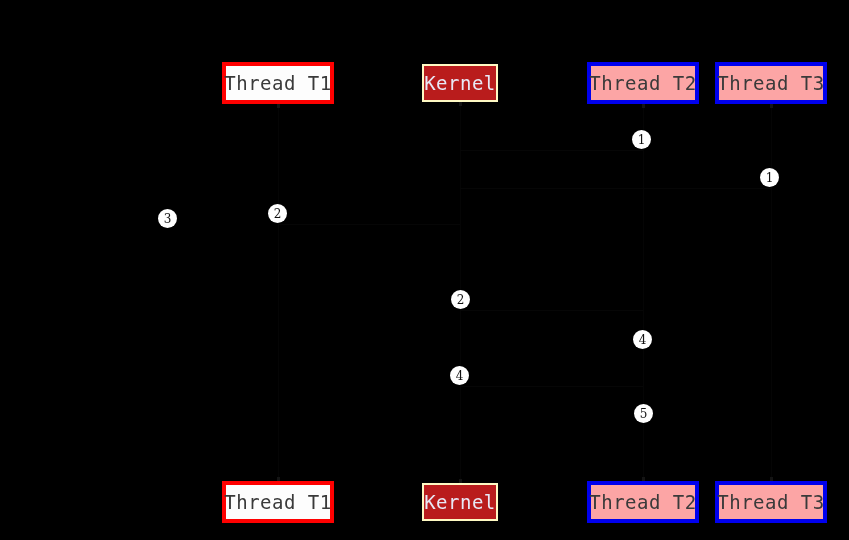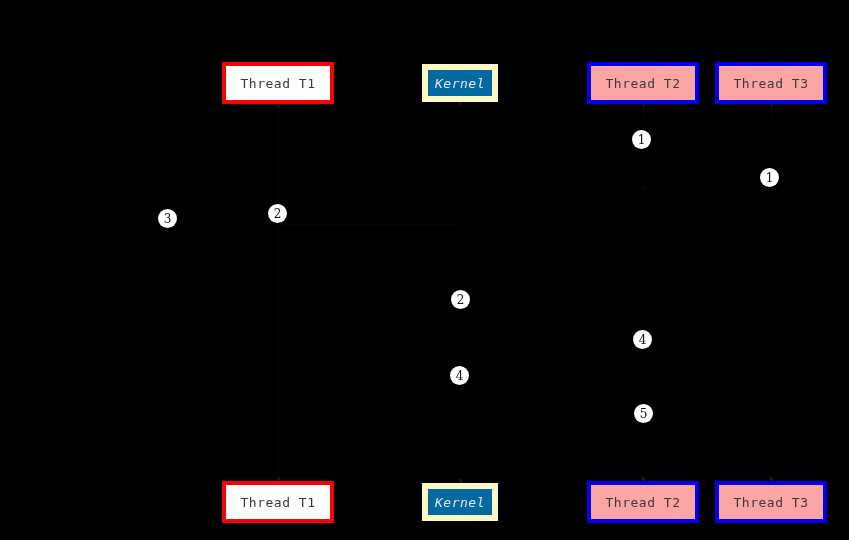--- a/index.html
+++ b/index.html
@@ -28,38 +28,37 @@
 
   
   .participant {
     position: absolute;
     box-sizing: border-box;
     display: flex;
     align-items: center;
     justify-content: center;
     letter-spacing: 0.5px;
     white-space: nowrap;
-    font-size: 13px;
+    font-size: 19px;
     line-height: 1;
   }
   .participant.style-red {
     background: #fdfdfd;
     border: 4px solid #ff0000;
     color: #3a3a3a;
   }
   .participant.style-blue-outline {
     background: #fca5a5;
     border: 4px solid #0000ee;
     color: #3a3a3a;
   }
   .participant.style-blue-fill {
-    background: #0369a1;
-    border: 6px solid #fef9c3;
+    background: #b91c1c;
+    border: 2px solid #fef9c3;
     color: #e8e8f5;
-    font-style: italic;
   }
 
   
   .pin {
     position: absolute;
     width: 3px;
     height: 4px;
     background: #141414;
   }
 

